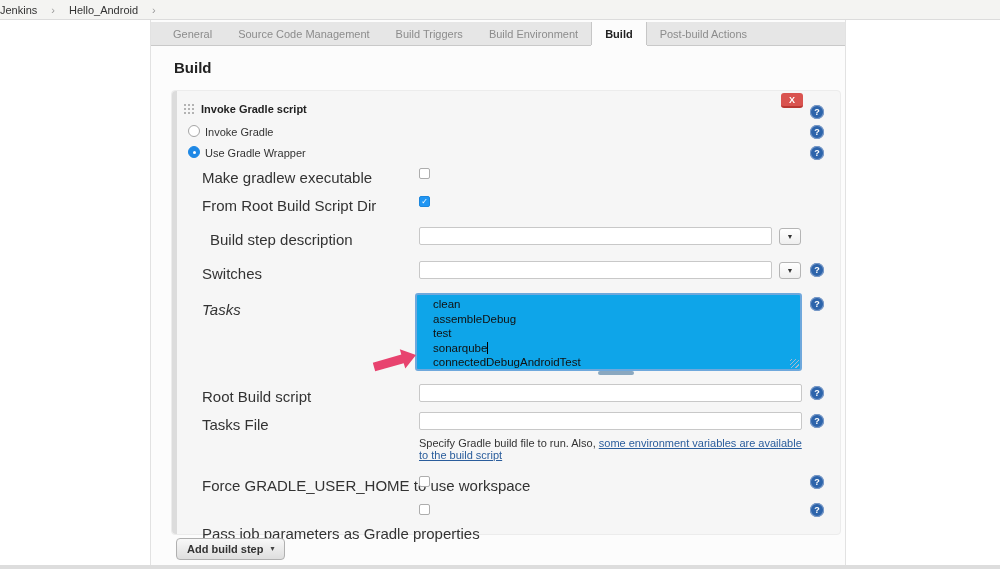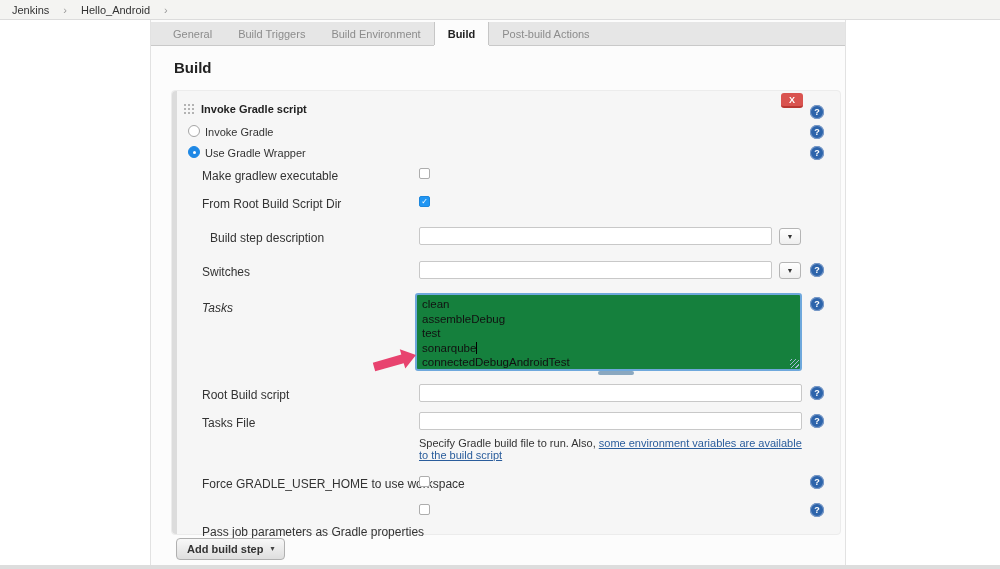--- a/index.html
+++ b/index.html
@@ -2,21 +2,21 @@
 <html><head>
 <meta charset="utf-8">
 <style>
   * { margin:0; padding:0; box-sizing:border-box; }
   html,body { width:1000px; height:569px; background:#ffffff; overflow:hidden;
               font-family:"Liberation Sans","DejaVu Sans",sans-serif; }
 
   
   #breadcrumb { position:absolute; left:0; top:0; width:1000px; height:20px;
     background:#f4f4f2; border-bottom:1px solid #dcdcdc; display:flex; align-items:center;
-    font-size:11px; color:#333; padding-left:12px; }
+    font-size:11px; color:#333; }
   .crumb { cursor:pointer; }
   .crumb-sep { color:#9a9a9a; font-size:11px; margin:0 14px; }
 
   
   #column { position:absolute; left:150px; top:20px; width:696px; height:546px;
     background:#fcfcfc; border-left:1px solid #e2e2e2; border-right:1px solid #e2e2e2; }
 
   
   #tabbar { margin-top:2px; height:24px; background:#e6e6e6; border-bottom:1px solid #c9c9c9;
     display:flex; padding-left:9px; }
@@ -25,21 +25,21 @@
     border-left:1px solid #c6c6c6; border-right:1px solid #c6c6c6; box-shadow:0 1px 0 0 #fcfcfc; }
 
   #page-heading { position:absolute; left:23px; top:39px; font-size:15px; font-weight:bold; color:#222; }
 
   
   #build-box { position:absolute; left:20px; top:70px; width:670px; height:445px;
     background:#f6f6f6; border:1px solid #ececec; border-radius:4px; }
   #drag-bar { position:absolute; left:0; top:0; bottom:0; width:5px; background:#dcdcdc;
     border-radius:4px 0 0 4px; cursor:row-resize; }
 
-  .lbl { position:absolute; left:30px; font-size:12px; color:#333; white-space:nowrap; }
+  .lbl { position:absolute; left:30px; font-size:15px; color:#333; white-space:nowrap; }
   .step-title { position:absolute; left:29px; top:12px; font-size:11px; font-weight:bold; color:#222; }
   #grip-icon { position:absolute; left:11px; top:12px; width:13px; height:12px;
     background-image:radial-gradient(#b3b3b3 1px, transparent 1.2px); background-size:4px 4px; cursor:move; }
 
   #delete-btn { position:absolute; left:609px; top:2px; width:22px; height:15px;
     background:#d9534f; border-bottom:2px solid #b93732; border-radius:3px; color:#fff;
     font-size:9px; font-weight:bold; text-align:center; line-height:14px; cursor:pointer; }
 
   .help-icon { position:absolute; left:638px; width:14px; height:14px; border-radius:50%;
     background:#2d64ab; box-shadow:inset 0 0 0 1px #7d9cc9; color:#fff; font-size:9px;
@@ -59,21 +59,21 @@
 
   .text-input { position:absolute; left:247px; width:353px; height:18px; background:#fff;
     border:1px solid #c8c8c8; border-radius:2px; font-size:11px; padding:0 3px;
     font-family:"Liberation Sans","DejaVu Sans",sans-serif; }
   .text-input.wide { width:383px; }
   .combo-btn { position:absolute; left:607px; width:22px; height:17px;
     background:linear-gradient(#ffffff,#efefef); border:1px solid #b5b5b5; border-radius:3px;
     font-size:7px; color:#333; text-align:center; line-height:15px; cursor:pointer; }
 
   #tasks-area { position:absolute; left:243px; top:202px; width:387px; height:78px;
-    background:#15803d; border:2px solid #6fa8dc; border-radius:3px; padding:2px 5px;
+    background:#0ea5e9; border:2px solid #6fa8dc; border-radius:3px; padding:2px 16px;
     font-size:11.5px; color:#111; line-height:14.6px; cursor:text; }
   .caret-bar { display:inline-block; width:1px; height:12px; background:#000; vertical-align:-2px; }
   #resize-corner { position:absolute; right:1px; bottom:1px; width:9px; height:9px;
     background:repeating-linear-gradient(-45deg, transparent 0 2px, #9fb9d0 2px 3px); cursor:nwse-resize; }
   #resize-grip { position:absolute; left:426px; top:280px; width:36px; height:4px;
     background:#8aa8c0; border-radius:2px; cursor:row-resize; }
 
   #build-file-help { position:absolute; left:247px; top:346px; width:390px; font-size:11px;
     color:#333; line-height:12px; }
   .help-link { color:#2a5d9c; text-decoration:underline; cursor:pointer; }
@@ -94,20 +94,21 @@
   <span class="crumb">Jenkins</span>
   <span class="crumb-sep">›</span>
   <span class="crumb">Hello_Android</span>
   <span class="crumb-sep">›</span>
 </div>
 
 <div id="column">
 
   <div id="tabbar">
     <div class="tab">General</div>
+    <div class="tab">Source Code Management</div>
     <div class="tab">Build Triggers</div>
     <div class="tab">Build Environment</div>
     <div class="tab active">Build</div>
     <div class="tab">Post-build Actions</div>
   </div>
 
   <div id="page-heading">Build</div>
 
   <div id="build-box">
     <div id="drag-bar"></div>

